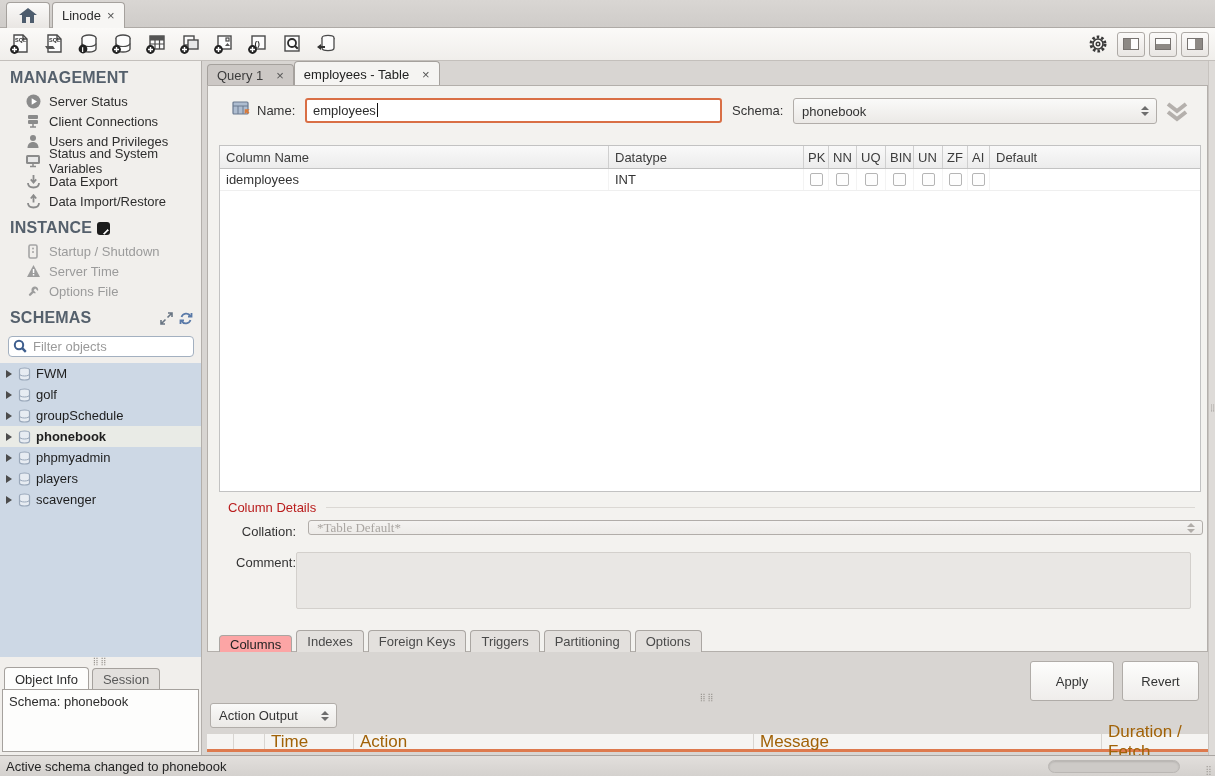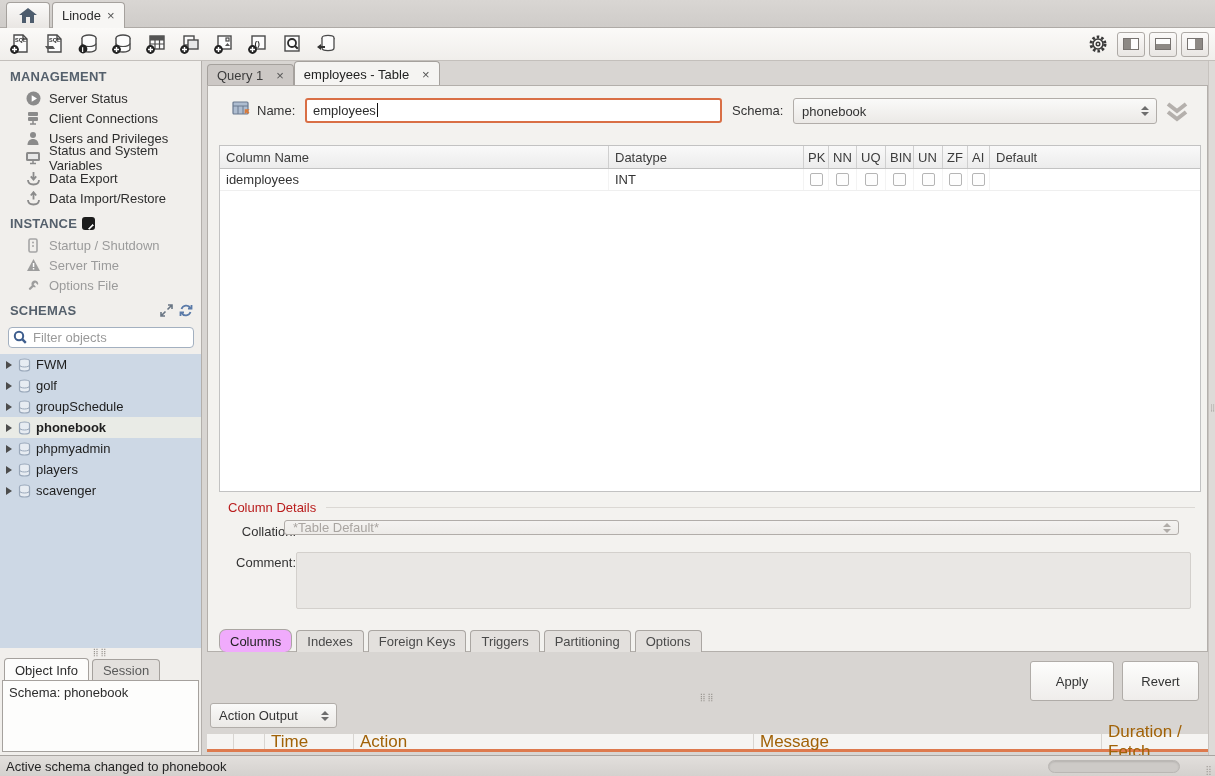--- a/index.html
+++ b/index.html
@@ -30,21 +30,21 @@
   .pt-box { width:16px; height:12px; border:1px solid #777370; background:#fdfdfd; position:relative; }
   .pt-box .fill { position:absolute; background:#8d8985; }
   .pt-left .fill { left:0; top:0; bottom:0; width:7px; }
   .pt-bottom .fill { left:0; right:0; bottom:0; height:5px; }
   .pt-right .fill { right:0; top:0; bottom:0; width:7px; }
 
   
   .sidebar { position:absolute; left:0; top:61px; width:202px; height:694px;
     background:#f1efec; border-right:1px solid #b3afab; display:flex; flex-direction:column; }
   .sec-title { display:flex; align-items:center; gap:5px; padding:8px 10px 4px 10px;
-    font-size:13px; font-weight:bold; color:#55606c; letter-spacing:.2px; }
+    font-size:16px; font-weight:bold; color:#55606c; letter-spacing:.2px; }
   .side-item { height:20px; display:flex; align-items:center; gap:8px; padding-left:25px; color:#2e2e2e; cursor:default; }
   .side-item.disabled { color:#9b9b9b; }
   .side-item .ic { width:16px; display:flex; justify-content:center; }
   .badge-wrench { width:13px; height:13px; background:#1c1c1c; border-radius:3px; position:relative; }
   .badge-wrench:after { content:""; position:absolute; left:3px; top:3px; width:7px; height:7px;
     border-bottom:2px solid #fff; transform:rotate(-45deg); transform-origin:center; border-radius:1px; }
   .schemas-title { justify-content:space-between; padding-right:8px; }
   .schemas-title .left { display:flex; gap:5px; align-items:center; }
   .schemas-title .icons { display:flex; gap:6px; }
   .filter-wrap { position:relative; margin:5px 8px 6px 8px; }
@@ -102,29 +102,29 @@
   .c7{width:25px;padding:0 2px!important;justify-content:center;} .c8{width:22px;padding:0 2px!important;justify-content:center;}
   .c9{flex:1; border-right:none!important;}
   .g-head .c2,.g-head .c3,.g-head .c4,.g-head .c5,.g-head .c6,.g-head .c7,.g-head .c8{justify-content:flex-start;padding:0 4px!important;}
   .cb { width:13px; height:13px; border:1px solid #b5b5b5; border-radius:2px; background:#fdfdfd; }
 
   
   .col-details { position:absolute; left:0; top:406px; width:100%; }
   .cd-title { display:flex; align-items:center; gap:10px; padding:8px 12px 6px 20px; color:#b91c1c; }
   .cd-title .rule { flex:1; height:1px; background:#dbd8d4; }
   .cd-label { position:absolute; width:75px; text-align:right; color:#333; }
-  .collation-select { position:absolute; left:76px; top:28px; width:895px; height:15px; color:#a9a5a1; background:linear-gradient(#f4f3f1,#edebe8); }
+  .collation-select { position:absolute; left:100px; top:28px; width:895px; height:15px; color:#a9a5a1; background:linear-gradient(#f4f3f1,#edebe8);font-family:Liberation Serif, serif; }
   .collation-select .spin .up { border-bottom-color:#b0aca8; } .collation-select .spin .dn { border-top-color:#b0aca8; }
   .comment-box { position:absolute; left:88px; top:60px; width:895px; height:57px; background:#e9e7e4; border:1px solid #d3d0cc; border-radius:2px; }
 
   
   .sub-tabs { position:absolute; left:11px; bottom:-1px; display:flex; align-items:flex-end; }
   .sub-tab { border:1px solid #aaa6a2; border-bottom:none; border-radius:4px 4px 0 0; height:22px;
     display:flex; align-items:center; padding:0 10px; background:#e3e0dd; color:#4a4a4a; margin-right:4px; }
-  .sub-tab.active { height:23px; background:#f0abfc; color:#222;border-radius:7px; }
+  .sub-tab.active { height:17px; background:#fca5a5; color:#222; }
 
   
   .gtk-btn { position:absolute; height:40px; border:1px solid #b0aca8; border-radius:3px;
     background:linear-gradient(#fdfdfc,#efedeb); color:#333; display:flex; align-items:center; justify-content:center; }
   .btn-apply { left:1030px; top:661px; width:84px; }
   .btn-revert { left:1122px; top:661px; width:77px; }
 
   .h-splitter { position:absolute; left:207px; top:692px; width:1001px; height:10px;
     display:flex; align-items:center; justify-content:center; color:#9a9691; font-size:8px; letter-spacing:2px; }
 

